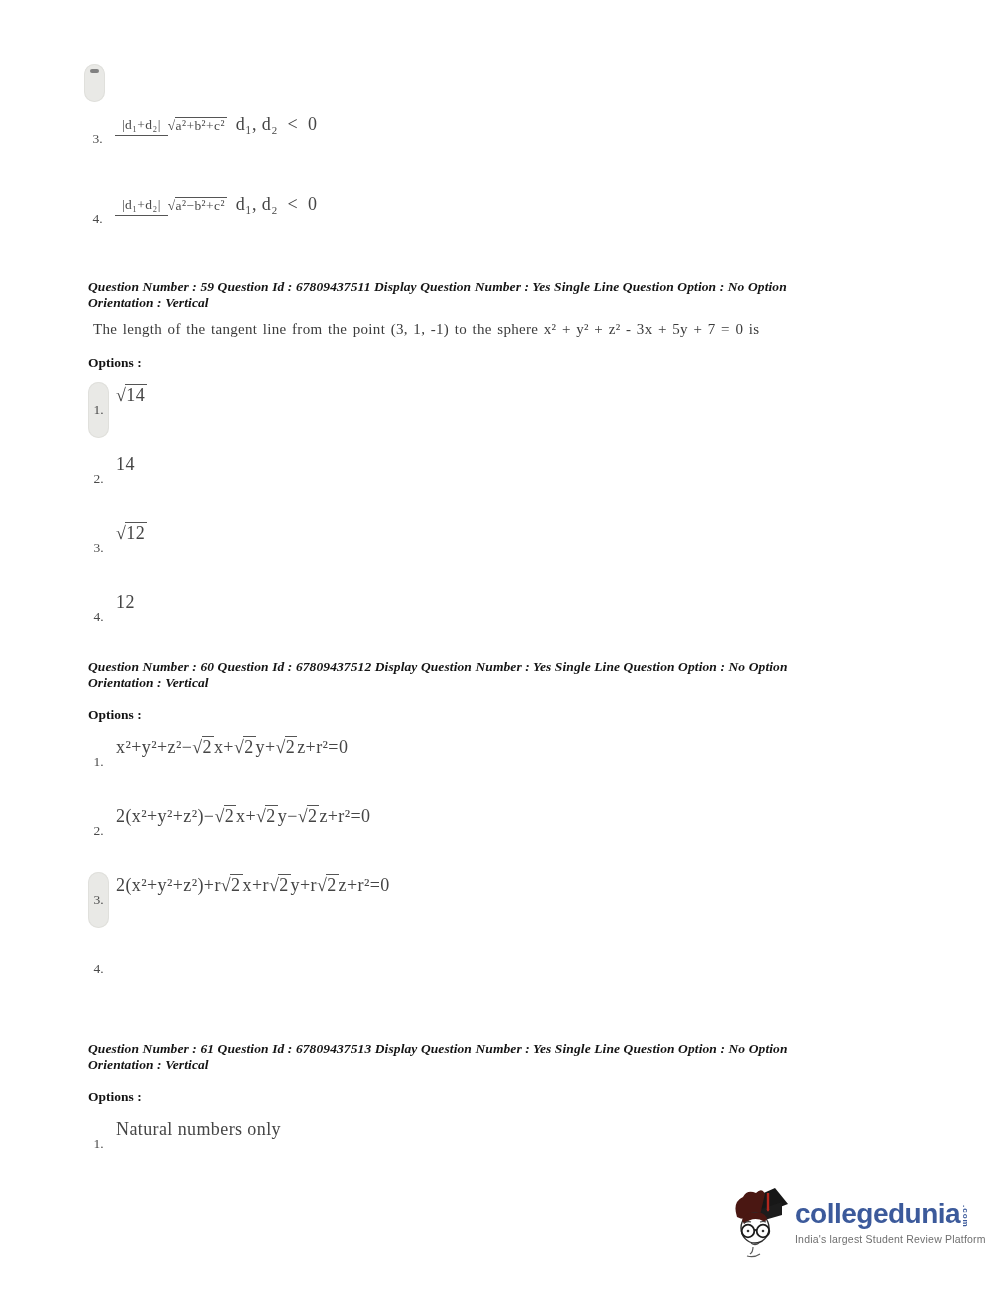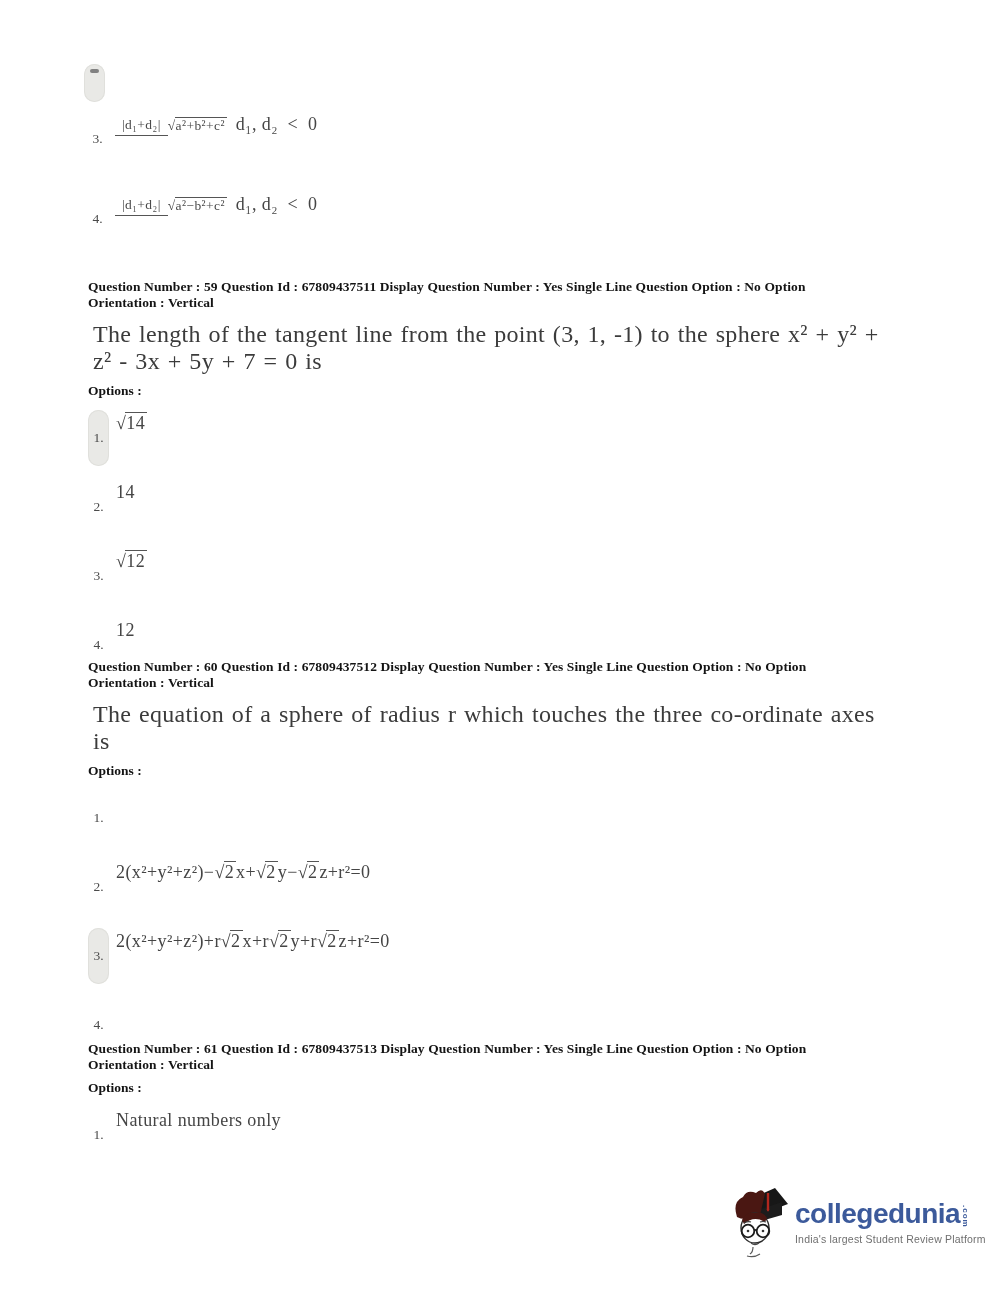--- a/index.html
+++ b/index.html
@@ -3,27 +3,27 @@
 <meta charset="utf-8">
 <style>
   html,body{margin:0;padding:0;}
   body{
     width:993px;height:1296px;position:relative;background:#ffffff;
     font-family:"Liberation Serif", serif;color:#222;overflow:hidden;
   }
   .abs{position:absolute;}
 
   
-  .qheader{font-weight:bold;font-size:13.5px;line-height:1.15;color:#141414;margin:0;letter-spacing:.1px;}
+  .qheader{font-weight:bold;font-size:13.5px;line-height:1.15;color:#141414;margin:0;letter-spacing:.1px;font-style:italic;}
   .hline{display:block;}
 
   
-  .qtext{font-size:24px;color:#3b3b3b;margin:11px 0 0 5px;letter-spacing:.3px;word-spacing:1.5px;}
-
-  .options-label{font-weight:bold;font-size:13.5px;color:#141414;margin:8px 0 0 0;}
+  .qtext{font-size:15px;color:#3b3b3b;margin:11px 0 0 5px;letter-spacing:.3px;word-spacing:1.5px;}
+
+  .options-label{font-weight:bold;font-size:13.5px;color:#141414;margin:17px 0 0 0;}
 
   
   .option{display:flex;align-items:flex-start;gap:7px;margin-top:11px;}
   .option + .option{margin-top:13px;}
   .pill{
     width:21px;min-height:56px;border-radius:11px;flex:0 0 auto;
     display:flex;align-items:center;justify-content:center;
   }
   .pill.hl{background:#e9e9e6;box-shadow:inset 0 0 0 1px #e0e0dc;}
   .pill.short{min-height:38px;height:38px;align-items:flex-start;}
@@ -128,26 +128,26 @@
     </span>
     <span class="formula">12</span>
   </div>
 </section>
 
 <section id="q60" class="abs">
   <div class="qheader">
     <span class="hline">Question Number : 60  Question Id : 67809437512  Display Question Number : Yes  Single Line Question Option : No  Option</span>
     <span class="hline">Orientation : Vertical</span>
   </div>
-  <p class="qtext">The equation of a sphere of radius r which touches the three co-ordinate axes is</p>
   <p class="options-label">Options :</p>
   <div class="option">
     <span class="pill">
       <span class="marker">1.</span>
     </span>
+    <span class="formula">x²+y²+z²−<span class="radical"><span class="radical-sign">√</span><span class="radicand">2</span></span>x+<span class="radical"><span class="radical-sign">√</span><span class="radicand">2</span></span>y+<span class="radical"><span class="radical-sign">√</span><span class="radicand">2</span></span>z+r²=0</span>
   </div>
   <div class="option">
     <span class="pill">
       <span class="marker">2.</span>
     </span>
     <span class="formula">2(x²+y²+z²)−<span class="radical"><span class="radical-sign">√</span><span class="radicand">2</span></span>x+<span class="radical"><span class="radical-sign">√</span><span class="radicand">2</span></span>y−<span class="radical"><span class="radical-sign">√</span><span class="radicand">2</span></span>z+r²=0</span>
   </div>
   <div class="option">
     <span class="pill hl">
       <span class="marker">3.</span>

